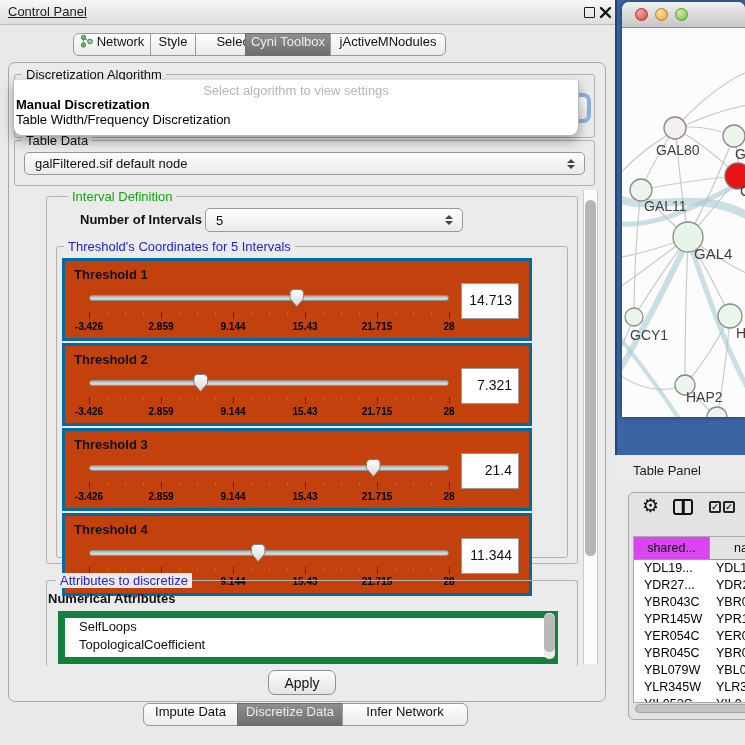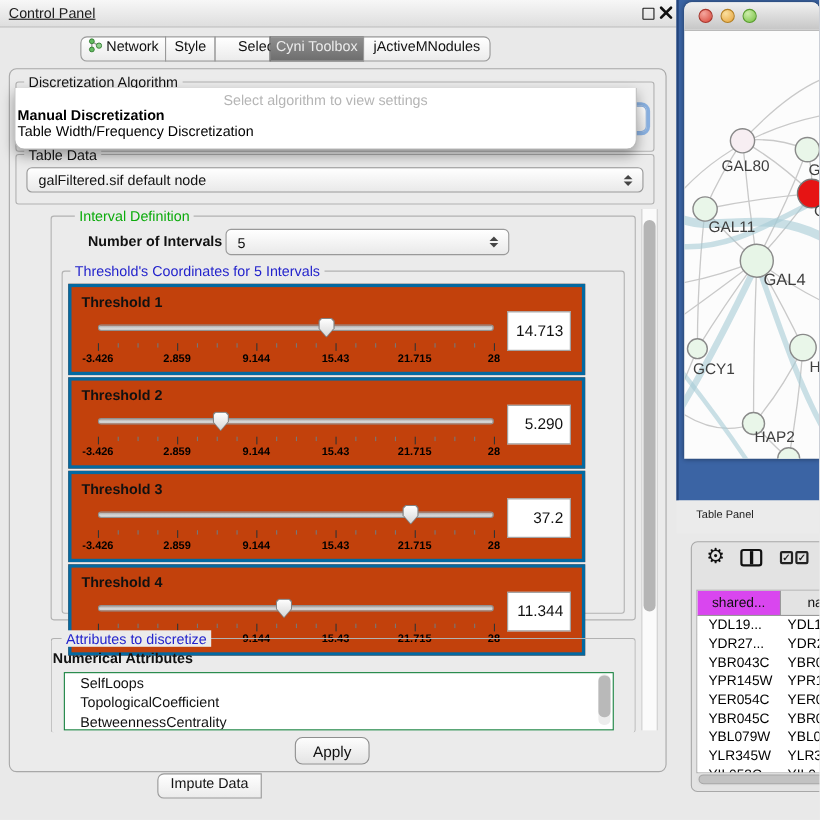--- a/index.html
+++ b/index.html
@@ -84,21 +84,21 @@
   .tick{position:absolute;top:24px;width:1px;background:#777;}
   .tick.major{height:7px;background:#333;}
   .tick.minor{height:4px;}
   .tick-label{position:absolute;top:33px;transform:translateX(-50%);font-size:10px;font-weight:bold;color:#000;white-space:nowrap;}
   .th-value{position:absolute;left:396px;top:22px;width:58px;height:36px;background:#fff;border:1px solid #999;
     box-sizing:border-box;font-size:14px;text-align:right;line-height:33px;padding-right:6px;}
 
   
   #num-attrs-label{position:absolute;left:48px;top:591px;font-size:13px;font-weight:bold;}
   #attr-list{position:absolute;left:58px;top:611px;width:500px;height:53px;background:#fff;
-    border:1px solid #15803d;overflow:hidden;box-sizing:border-box;}
+    border:7px solid #15803d;overflow:hidden;box-sizing:border-box;}
   .attr-item{height:18px;line-height:18px;padding-left:14px;font-size:13px;color:#111;}
   #attr-scroll{position:absolute;left:544px;top:613px;width:11px;height:46px;background:#ededed;border-radius:5px;}
   #attr-thumb{position:absolute;left:0;top:1px;width:11px;height:38px;background:#b9b9b9;border-radius:5px;}
 
   
   #v-scroll{position:absolute;left:583px;top:190px;width:15px;height:474px;background:#fbfbfb;
     border-left:1px solid #ccc;border-right:1px solid #ccc;box-sizing:border-box;}
   #v-thumb{position:absolute;left:1px;top:10px;width:11px;height:356px;background:#b5b5b5;border-radius:6px;}
 
   
@@ -112,21 +112,21 @@
   #net-titlebar{position:absolute;left:0;top:0;width:100%;height:26px;box-sizing:border-box;
     background:linear-gradient(#f1f1f1,#c6c6c6);border-bottom:1px solid #8f8f8f;border-radius:7px 7px 0 0;}
   .tl{position:absolute;top:6px;width:13px;height:13px;border-radius:50%;box-sizing:border-box;}
   #tl-red{left:13px;background:radial-gradient(circle at 35% 30%,#f4a79e,#d84437);border:1px solid #a8352c;}
   #tl-yellow{left:33px;background:radial-gradient(circle at 35% 30%,#fadf9e,#e6a33b);border:1px solid #b37f22;}
   #tl-green{left:53px;background:radial-gradient(circle at 35% 30%,#cdedaa,#74bf3f);border:1px solid #579c2c;}
   #net-canvas{position:absolute;left:0;top:26px;width:123px;height:389px;overflow:hidden;}
 
   
   #tp-header{position:absolute;left:615px;top:455px;width:130px;height:30px;background:#ebebeb;}
-  #tp-title{position:absolute;left:18px;top:8px;font-size:10px;color:#1c1c1c;}
+  #tp-title{position:absolute;left:18px;top:8px;font-size:13px;color:#1c1c1c;}
   #table-panel{position:absolute;left:628px;top:492px;width:160px;height:228px;
     border:1px solid #a8a8a8;border-radius:6px;background:#e3e3e3;box-sizing:border-box;}
   #tp-gear{position:absolute;left:13px;top:1px;font-size:19px;color:#111;}
   #tp-split{position:absolute;left:44px;top:6px;width:20px;height:16px;border:2.5px solid #111;border-radius:3px;box-sizing:border-box;}
   #tp-split::after{content:"";position:absolute;left:50%;top:0;bottom:0;width:2.5px;background:#111;transform:translateX(-50%);}
   .tp-cb{position:absolute;top:8px;width:12px;height:12px;border:2px solid #222;border-radius:2px;box-sizing:border-box;
     font-size:9px;font-weight:bold;line-height:8px;text-align:center;color:#222;}
   #tp-cb1{left:80px;} #tp-cb2{left:94px;}
   #tp-table{position:absolute;left:4px;top:43px;width:200px;height:167px;background:#fff;border:1px solid #aaa;
     overflow:hidden;box-sizing:border-box;}
@@ -283,21 +283,21 @@
             <div class="tick major" style="left: 100%;"></div>
             <div class="tick-label" style="left: 0%;">-3.426</div>
             <div class="tick-label" style="left: 20%;">2.859</div>
             <div class="tick-label" style="left: 40%;">9.144</div>
             <div class="tick-label" style="left: 60%;">15.43</div>
             <div class="tick-label" style="left: 80%;">21.715</div>
             <div class="tick-label" style="left: 100%;">28</div>
             <div class="th-handle" style="left: 30.9998%;"></div>
           </div>
         </div>
-        <div class="th-value">5.290</div>
+        <div class="th-value">7.321</div>
       </div>
       <div class="th-panel">
         <div class="th-label">Threshold 3</div>
         <div class="th-slider">
           <div class="slide-zone">
             <div class="th-track"></div>
             <div class="tick major" style="left: 0%;"></div>
             <div class="tick minor" style="left: 5%;"></div>
             <div class="tick minor" style="left: 10%;"></div>
             <div class="tick minor" style="left: 15%;"></div>
@@ -320,21 +320,21 @@
             <div class="tick major" style="left: 100%;"></div>
             <div class="tick-label" style="left: 0%;">-3.426</div>
             <div class="tick-label" style="left: 20%;">2.859</div>
             <div class="tick-label" style="left: 40%;">9.144</div>
             <div class="tick-label" style="left: 60%;">15.43</div>
             <div class="tick-label" style="left: 80%;">21.715</div>
             <div class="tick-label" style="left: 100%;">28</div>
             <div class="th-handle" style="left: 78.9983%;"></div>
           </div>
         </div>
-        <div class="th-value">37.2</div>
+        <div class="th-value">21.4</div>
       </div>
       <div class="th-panel">
         <div class="th-label">Threshold 4</div>
         <div class="th-slider">
           <div class="slide-zone">
             <div class="th-track"></div>
             <div class="tick major" style="left: 0%;"></div>
             <div class="tick minor" style="left: 5%;"></div>
             <div class="tick minor" style="left: 10%;"></div>
             <div class="tick minor" style="left: 15%;"></div>
@@ -383,20 +383,26 @@
   <div id="v-scroll">
       <div id="v-thumb"></div>
     </div>
 
   <div id="apply-btn">
       <span>Apply</span>
     </div>
 
   <div id="bt-impute" class="seg">
     <span>Impute Data</span>
+  </div>
+  <div id="bt-discretize" class="seg selected">
+    <span>Discretize Data</span>
+  </div>
+  <div id="bt-infer" class="seg">
+    <span>Infer Network</span>
   </div>
 
   <div id="blue-bg"></div>
   <div id="net-window">
     <div id="net-titlebar">
       <div id="tl-red" class="tl"></div>
       <div id="tl-yellow" class="tl"></div>
       <div id="tl-green" class="tl"></div>
     </div>
     <div id="net-canvas">

